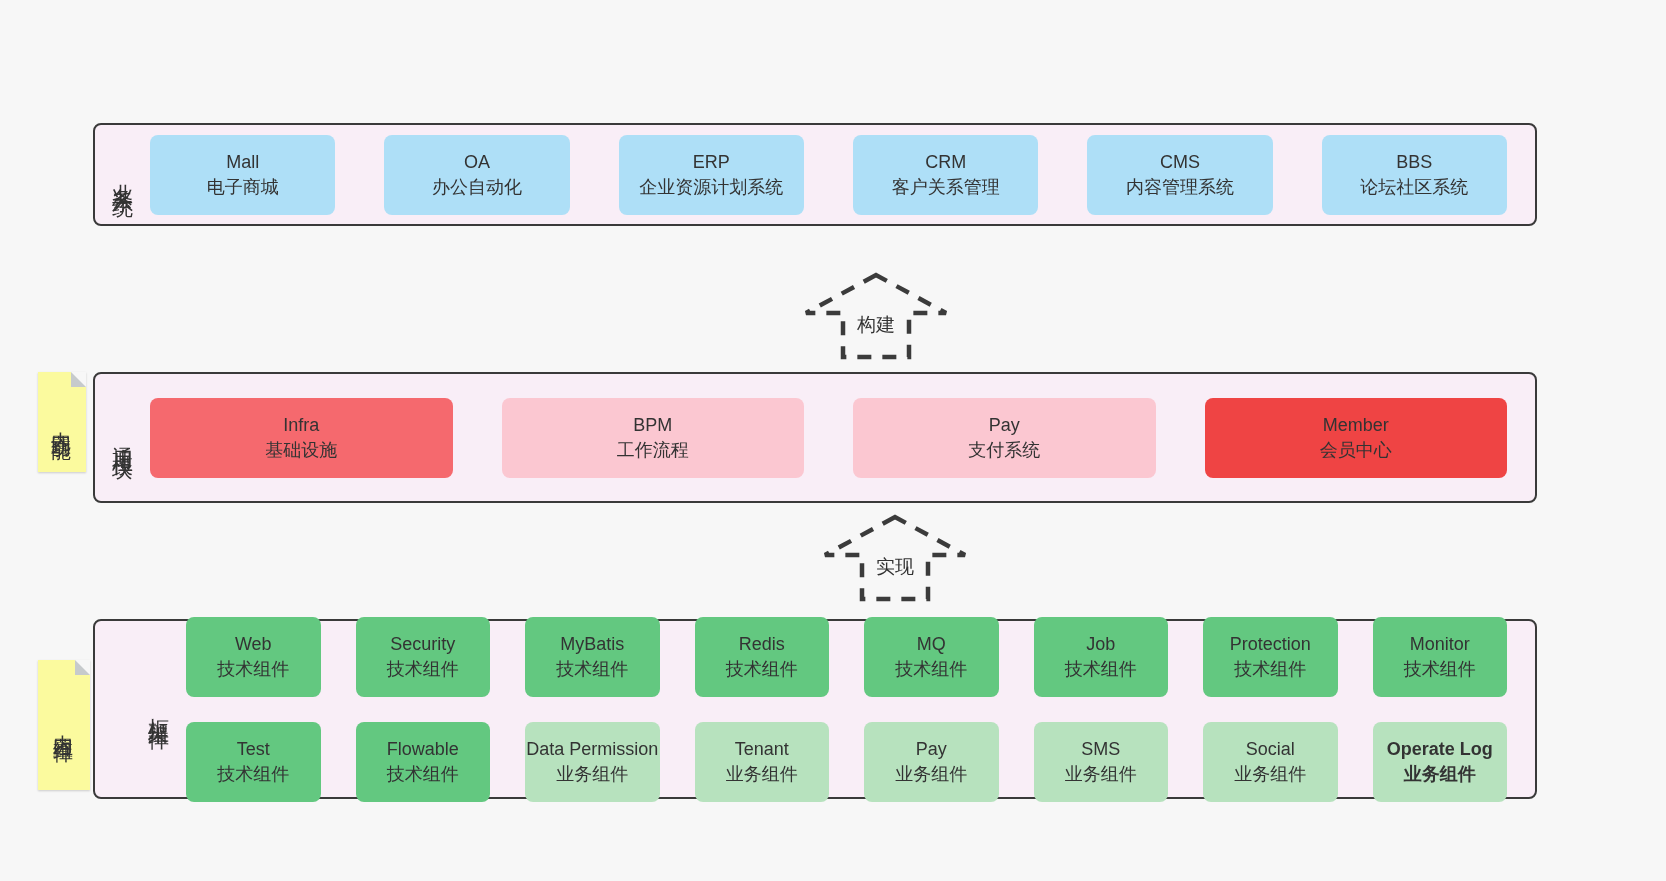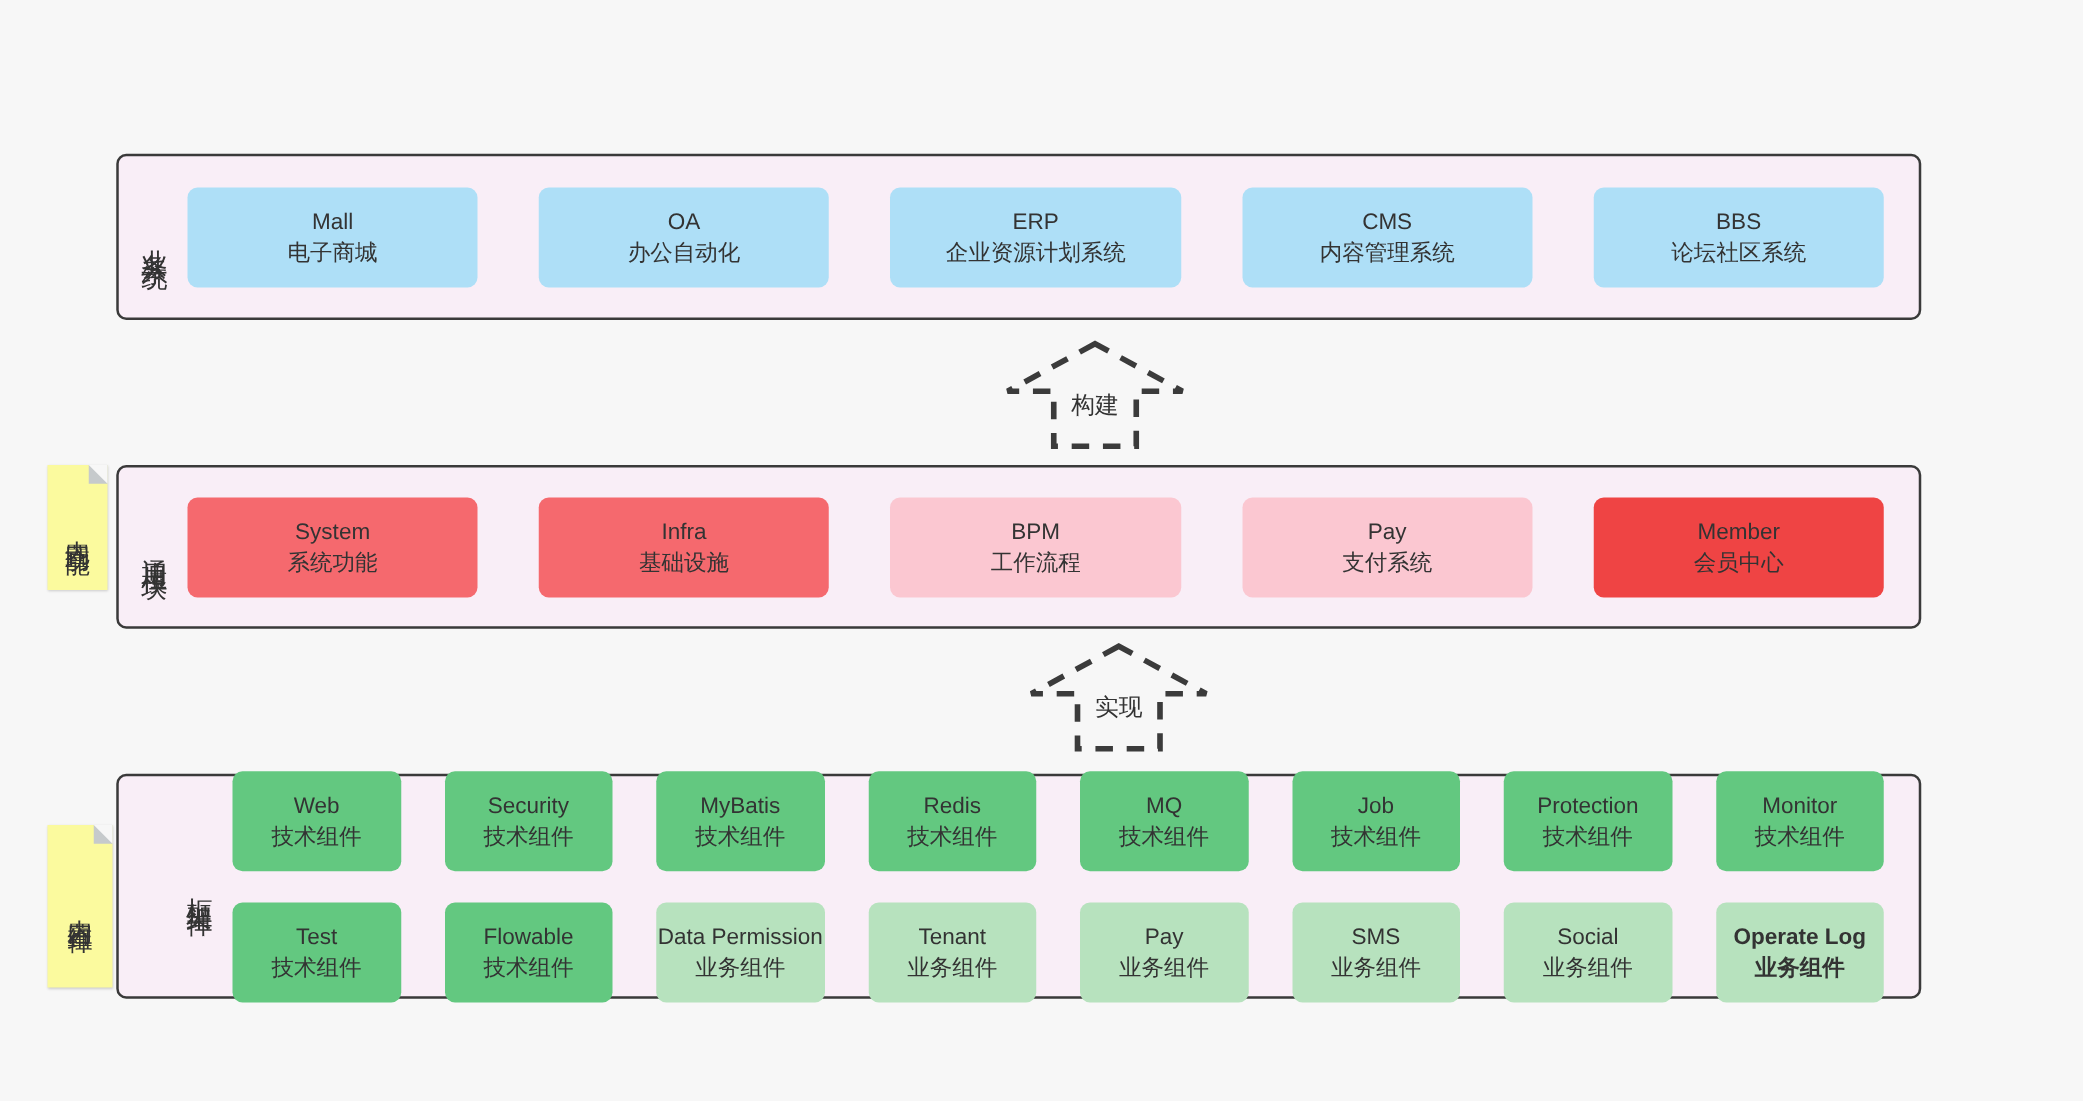--- a/index.html
+++ b/index.html
@@ -20,21 +20,21 @@
     position: absolute;
     left: 93px;
     width: 1444px;
     background: var(--section_bg);
     border: 2px solid var(--section_border);
     border-radius: 8px;
     display: flex;
     box-sizing: border-box;
     z-index: 1;
   }
-  .s1 { top: 123px; height: 133px; }
+  .s1 { top: 123px; height: 103px; }
   .s2 { top: 372px; height: 131px; }
   .s3 { top: 619px; height: 180px; padding-left: 36px; }
 
   .label-col {
     width: 55px;
     flex-shrink: 0;
     display: flex;
     align-items: center;
     justify-content: center;
   }
@@ -140,20 +140,24 @@
           </div>
           <div class="box" style="background: rgb(174, 223, 247);">
             <div class="box-title">OA</div>
             <div class="box-sub">办公自动化</div>
           </div>
           <div class="box" style="background: rgb(174, 223, 247);">
             <div class="box-title">ERP</div>
             <div class="box-sub">企业资源计划系统</div>
           </div>
           <div class="box" style="background: rgb(174, 223, 247);">
+            <div class="box-title">CRM</div>
+            <div class="box-sub">客户关系管理</div>
+          </div>
+          <div class="box" style="background: rgb(174, 223, 247);">
             <div class="box-title">CMS</div>
             <div class="box-sub">内容管理系统</div>
           </div>
           <div class="box" style="background: rgb(174, 223, 247);">
             <div class="box-title">BBS</div>
             <div class="box-sub">论坛社区系统</div>
           </div>
         </div>
       </div>
   </div>
@@ -165,24 +169,20 @@
     <span class="arrow-label">构建</span>
   </div>
 
   <div class="section s2">
     <div class="label-col">
       <div class="v-text">通用模块</div>
     </div>
     <div class="content">
         <div class="box-row">
           <div class="box" style="background: rgb(245, 105, 110);">
-            <div class="box-title">System</div>
-            <div class="box-sub">系统功能</div>
-          </div>
-          <div class="box" style="background: rgb(245, 105, 110);">
             <div class="box-title">Infra</div>
             <div class="box-sub">基础设施</div>
           </div>
           <div class="box" style="background: rgb(251, 199, 209);">
             <div class="box-title">BPM</div>
             <div class="box-sub">工作流程</div>
           </div>
           <div class="box" style="background: rgb(251, 199, 209);">
             <div class="box-title">Pay</div>
             <div class="box-sub">支付系统</div>

